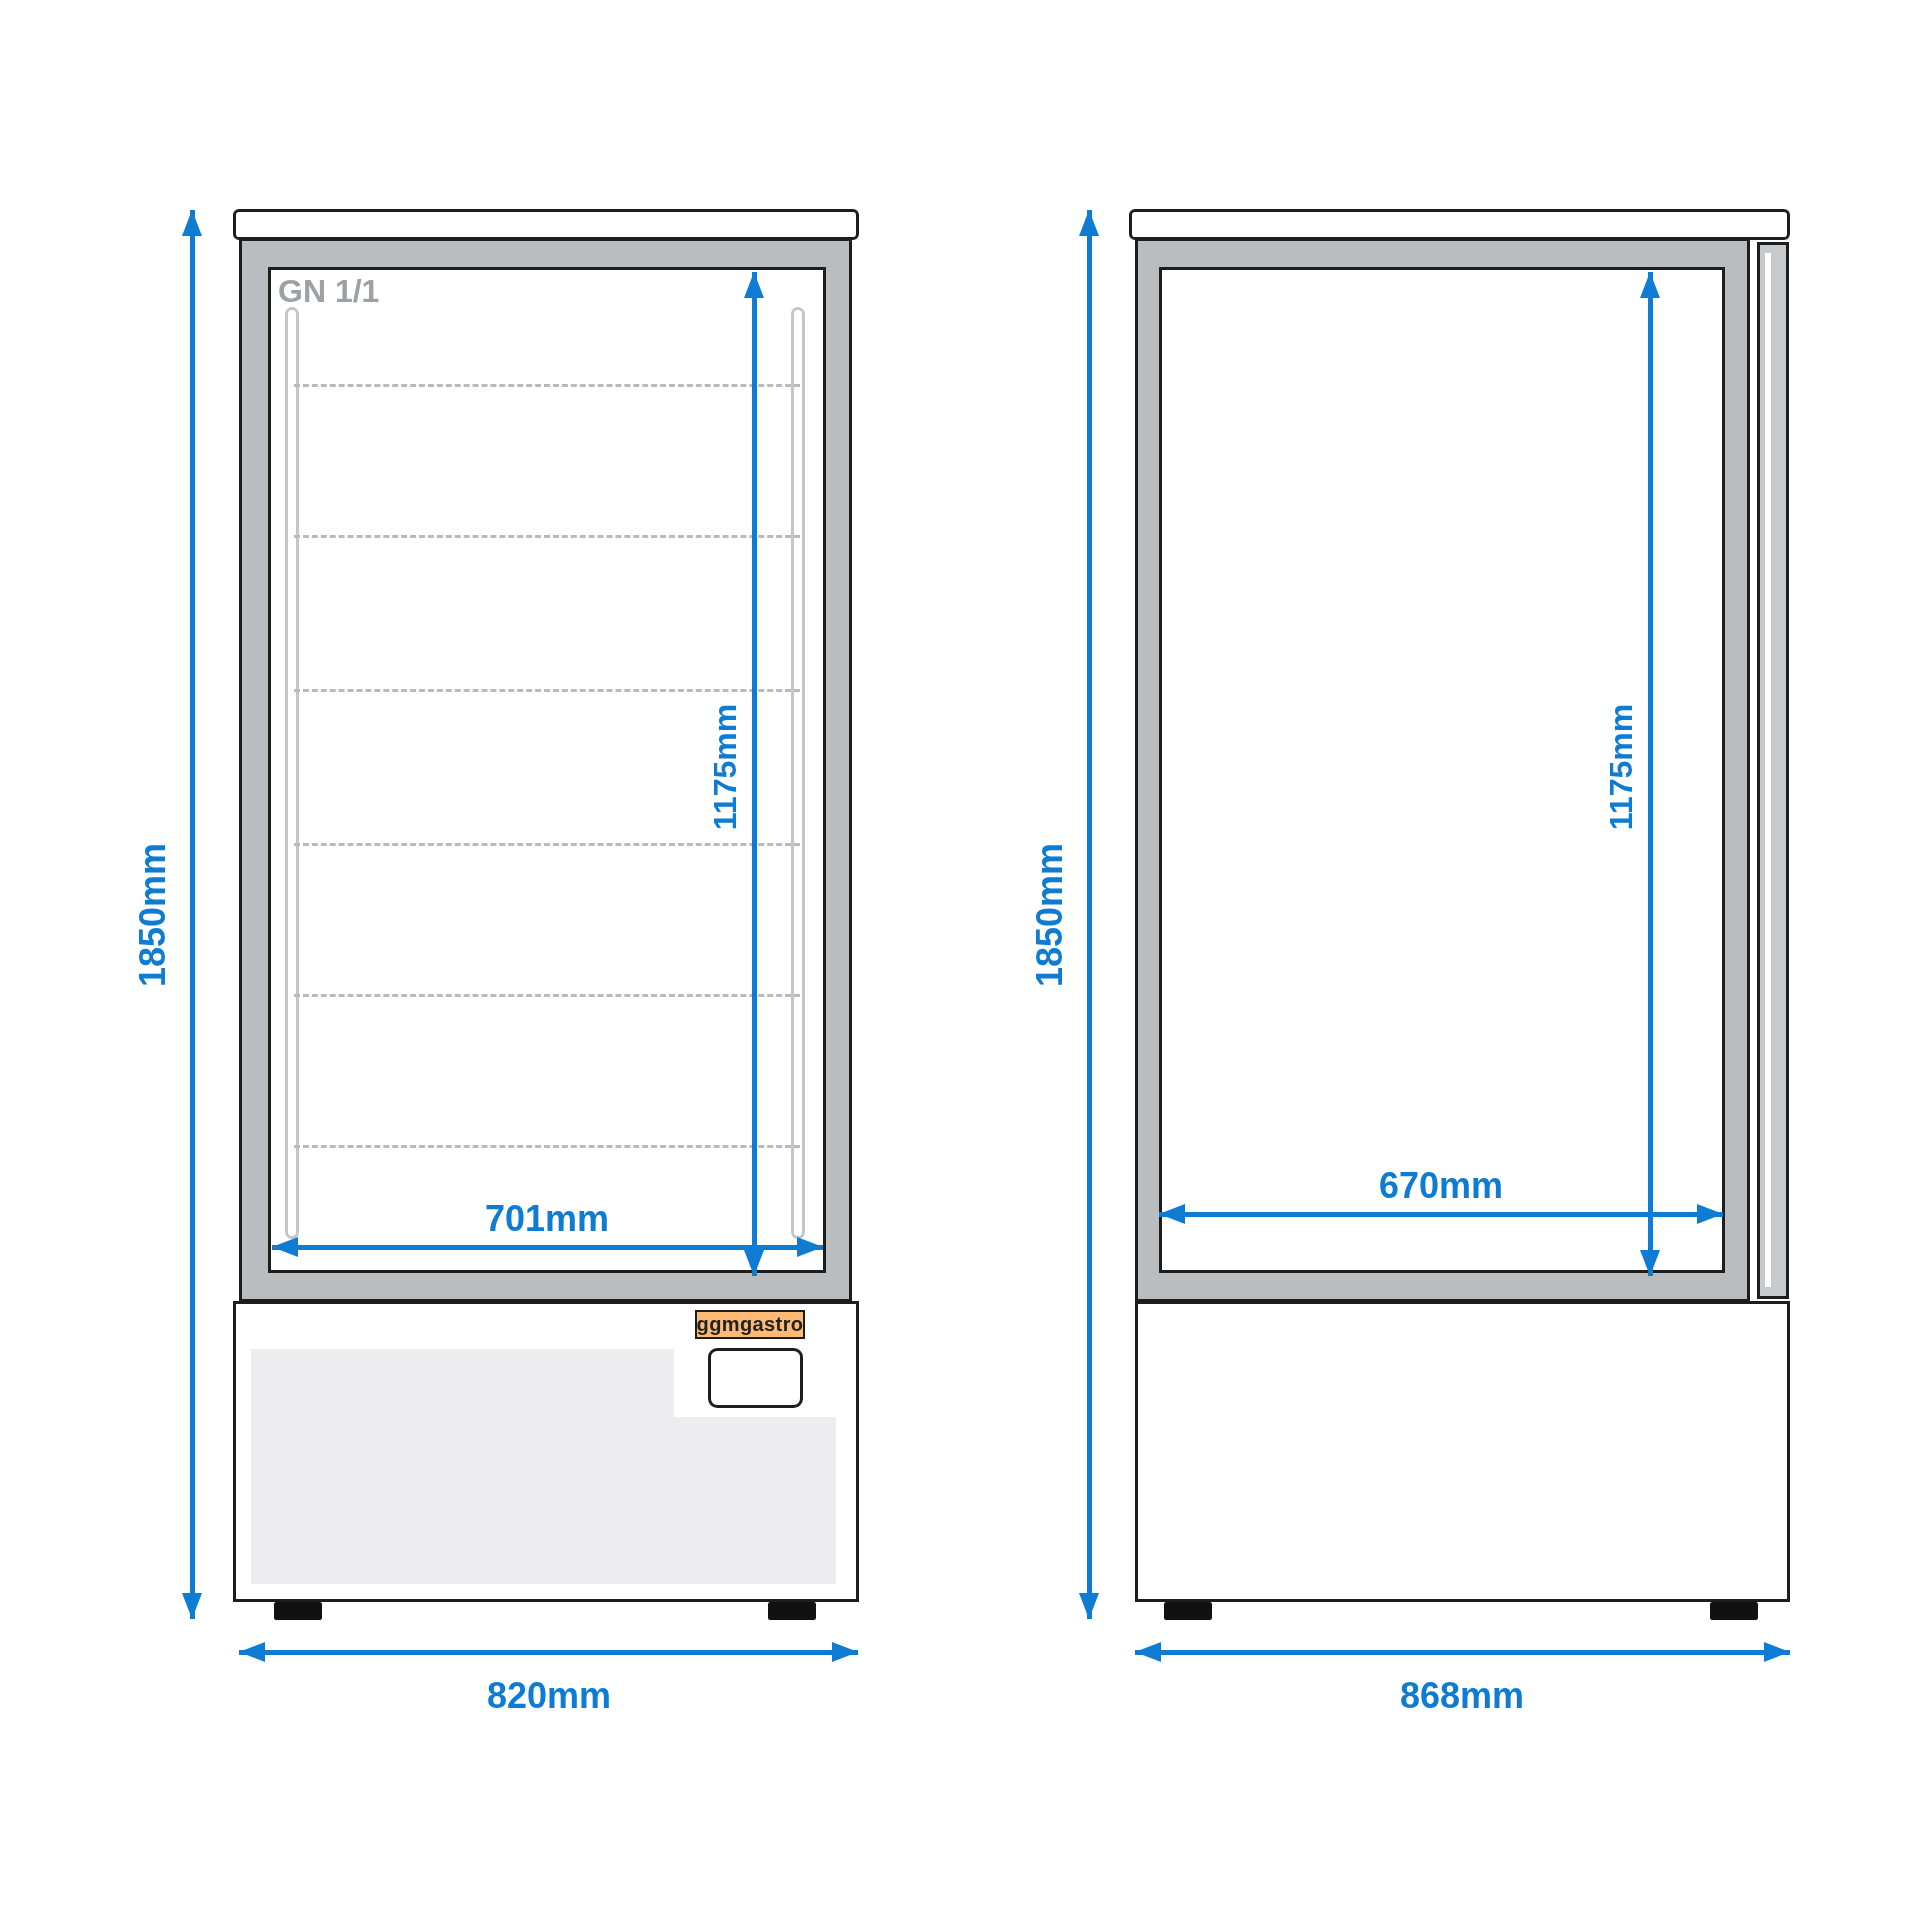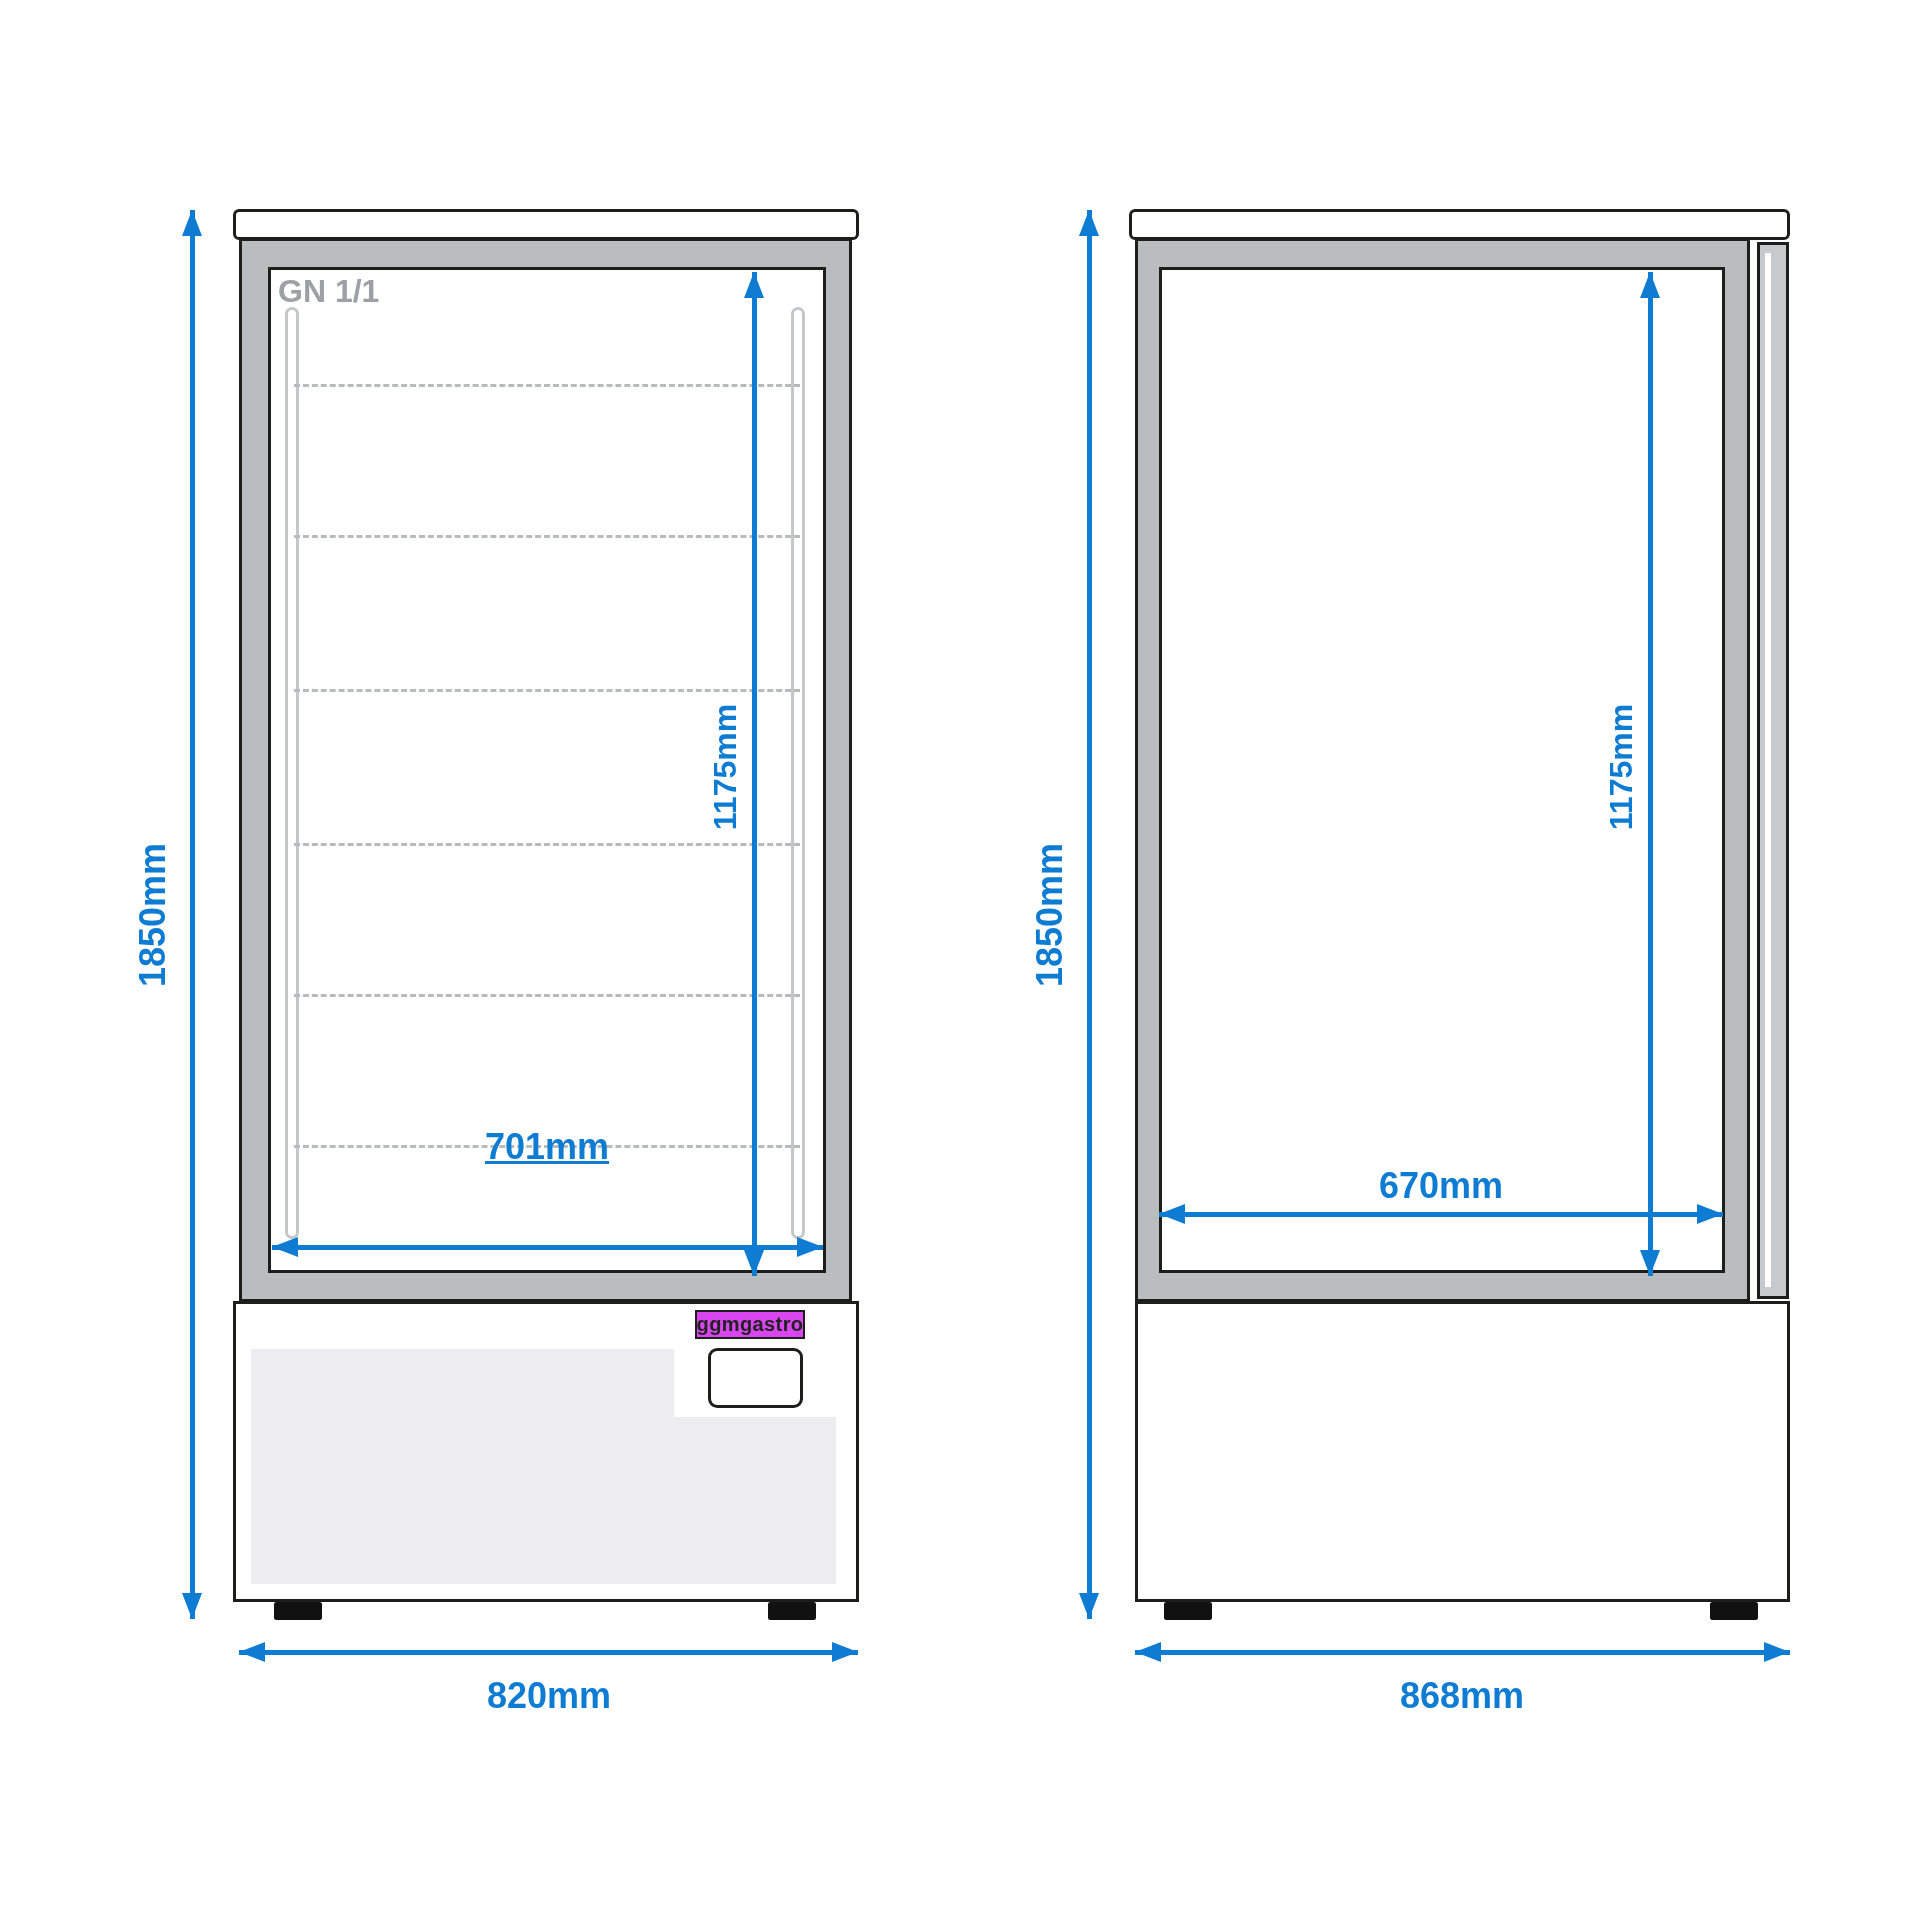--- a/index.html
+++ b/index.html
@@ -34,21 +34,21 @@
     border-top:3.1px dashed var(--shelf);
   }
   .bottombox{
     position:absolute;background:#fff;
     border:3.8px solid var(--outline);box-sizing:border-box;
   }
   .panel{
     position:absolute;background:var(--panel);
   }
   .badge{
-    position:absolute;background:#d946ef;
+    position:absolute;background:#fdba74;
     border:2.3px solid var(--outline);box-sizing:border-box;
     display:flex;align-items:center;justify-content:center;
     font-size:20px;font-weight:bold;color:#222;letter-spacing:0.4px;
   }
   .controlpanel{
     position:absolute;background:#fff;
     border:3.8px solid var(--outline);border-radius:9.2px;box-sizing:border-box;
   }
   .foot{
     position:absolute;background:#111;border-radius:2.3px;
@@ -127,21 +127,21 @@
     <div class="shelf" style="left:294px;top:843px;width:506px;"></div>
     <div class="shelf" style="left:294px;top:994px;width:506px;"></div>
     <div class="shelf" style="left:294px;top:1145px;width:506px;"></div>
 
     <div class="dim-v" style="left:752px;top:272px;height:1004px;"></div>
     <div class="dim-label rot" style="left:725px;top:767px;font-size:32px;">
       <span>1175mm</span>
     </div>
 
     <div class="dim-h" style="left:272px;top:1245px;width:551px;"></div>
-    <div class="dim-label" style="left:547px;top:1147px;text-decoration:underline;">
+    <div class="dim-label" style="left:547px;top:1219px;">
       <span>701mm</span>
     </div>
 
     <div class="bottombox" style="left:233px;top:1301px;width:626px;height:301px;"></div>
 
     <div class="panel" style="left:251px;top:1349px;width:423px;height:235px;"></div>
     <div class="panel" style="left:673px;top:1417px;width:163px;height:167px;"></div>
 
     <div class="badge" style="left:695px;top:1310px;width:110px;height:29px;">
       <span>ggmgastro</span>

